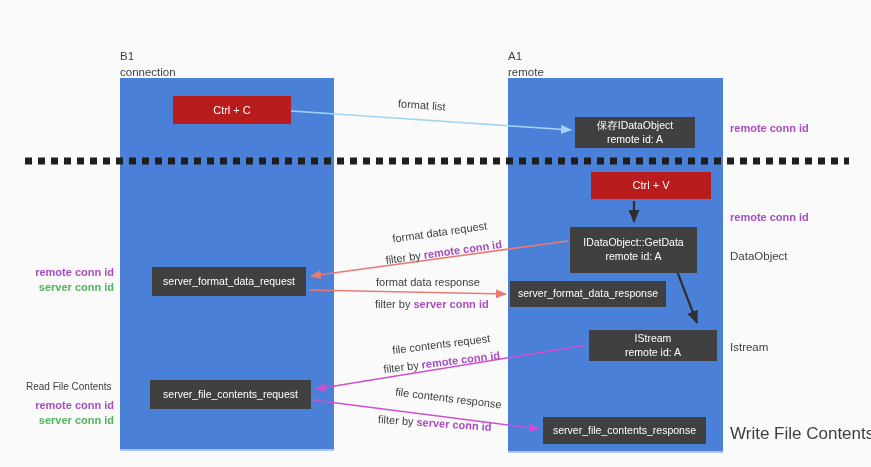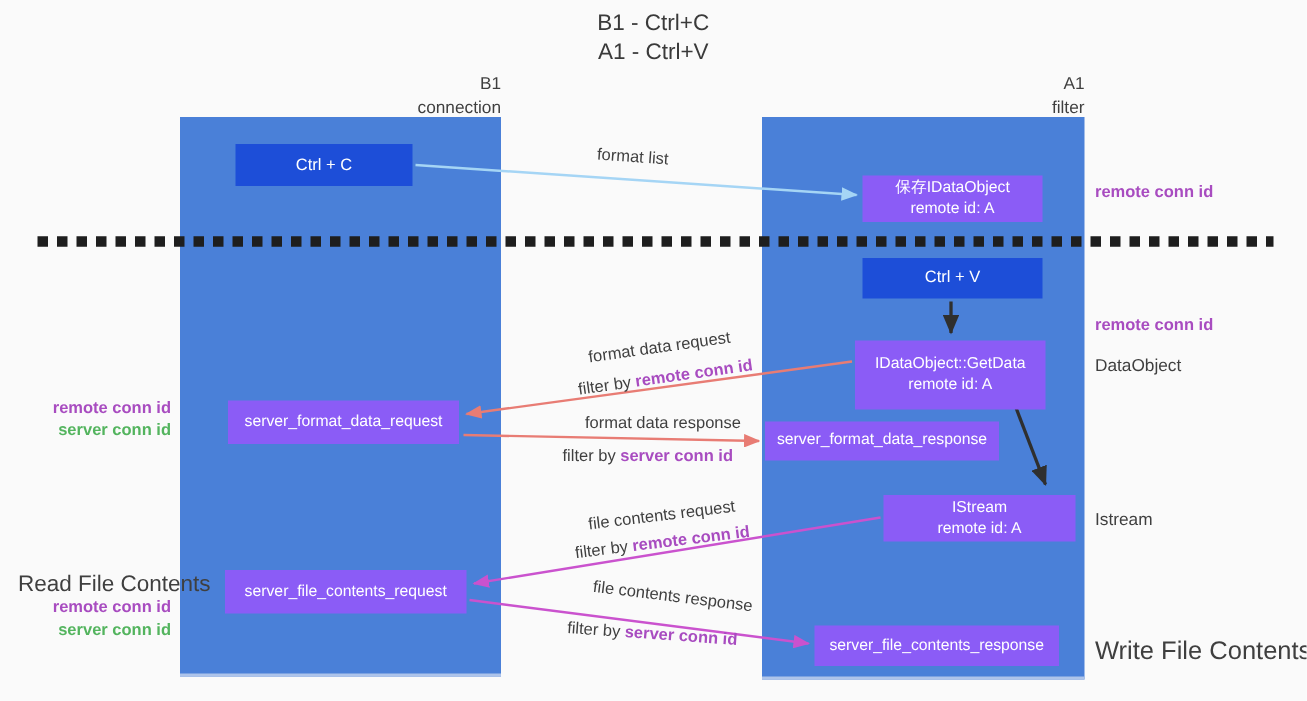--- a/index.html
+++ b/index.html
@@ -2,54 +2,50 @@
 <html><head>
 <meta charset="utf-8">
 <style>
   html,body{margin:0;padding:0;}
   .canvas{
     position:relative;width:871px;height:467px;background:#fafafa;
     font-family:"Liberation Sans",sans-serif;overflow:hidden;color:#3d3d3d;
   }
   .title{position:absolute;top:6px;left:0;width:100%;text-align:center;
     font-size:15px;line-height:1.28;color:#3a3a3a;}
-  .hdr{position:absolute;text-align:right;font-size:11.5px;line-height:1.4;color:#3f3f3f;}
+  .hdr{position:absolute;text-align:left;font-size:11.5px;line-height:1.4;color:#3f3f3f;}
   .lane{position:absolute;background:#4a80d8;border-bottom:2px solid #aec4ea;}
   .box{position:absolute;display:flex;flex-direction:column;align-items:center;
     justify-content:center;color:#fff;text-align:center;line-height:1.3;white-space:nowrap;}
-  .green{background:#1d4ed8;font-size:11px;}
-  .orange{background:#8b5cf6;font-size:10.5px;}
+  .green{background:#b91c1c;font-size:11px;margin-left:16px;}
+  .orange{background:#404040;font-size:10.5px;}
   .alabel{position:absolute;font-size:11px;color:#3f3f3f;white-space:nowrap;transform-origin:center;}
   .side{position:absolute;font-size:11px;color:#3f3f3f;white-space:nowrap;}
   .purple{color:#a84cc0;font-weight:bold;}
   .greenid{color:#53b45e;font-weight:bold;}
   .conn-id{margin-left:3px;}
   .right-col{left:730px;}
   .leftstack{text-align:right;width:92px;}
   svg.overlay{position:absolute;left:0;top:0;z-index:2;}
   .lane{z-index:1;}
   .box,.alabel,.side,.hdr,.title{z-index:3;}
 </style>
 </head>
 <body>
 
 <div class="canvas">
 
-  <div class="title">
-    <div>B1 - Ctrl+C</div>
-    <div>A1 - Ctrl+V</div>
-  </div>
 
   <div class="hdr" style="left:120px;top:48px;width:214px;">
     <div>B1</div>
     <div>connection</div>
   </div>
   <div class="hdr" style="left:508px;top:48px;width:215px;">
     <div>A1</div>
-    <div>filter</div>
+    <div>remote</div>
   </div>
 
   <div class="lane" style="left:120px;top:78px;width:214px;height:371px;"></div>
   <div class="lane" style="left:508px;top:78px;width:215px;height:373px;"></div>
 
   <svg class="overlay" width="871" height="467" viewBox="0 0 871 467">
     <defs>
       <marker id="m-blue" markerWidth="11" markerHeight="9" refX="10" refY="4.5" orient="auto" markerUnits="userSpaceOnUse">
         <path d="M0,0 L11,4.5 L0,9 Z" fill="#a5d5f5"></path>
       </marker>
@@ -106,40 +102,40 @@
     <span>server_file_contents_response</span>
   </div>
 
   <div class="alabel" style="left:398px;top:99px;transform:rotate(4deg);">format list</div>
 
   <div class="alabel" style="left:392px;top:226px;transform:rotate(-8deg);">format data request</div>
   <div class="alabel" style="left:385px;top:246px;transform:rotate(-8deg);">
     <span>filter by</span><span class="purple conn-id">remote conn id</span>
   </div>
 
-  <div class="alabel" style="left:390px;top:276px;">format data response</div>
+  <div class="alabel" style="left:376px;top:276px;">format data response</div>
   <div class="alabel" style="left:375px;top:298px;">
     <span>filter by</span><span class="purple conn-id">server conn id</span>
   </div>
 
   <div class="alabel" style="left:392px;top:338px;transform:rotate(-7deg);">file contents request</div>
   <div class="alabel" style="left:383px;top:356px;transform:rotate(-7deg);">
     <span>filter by</span><span class="purple conn-id">remote conn id</span>
   </div>
 
   <div class="alabel" style="left:395px;top:392px;transform:rotate(7deg);">file contents response</div>
   <div class="alabel" style="left:378px;top:417px;transform:rotate(4deg);">
     <span>filter by</span><span class="purple conn-id">server conn id</span>
   </div>
 
   <div class="side purple right-col" style="top:122px;">remote conn id</div>
   <div class="side purple right-col" style="top:211px;">remote conn id</div>
-  <div class="side right-col" style="top:238px;font-size:11.5px;">DataObject</div>
+  <div class="side right-col" style="top:250px;font-size:11.5px;">DataObject</div>
   <div class="side right-col" style="top:341px;font-size:11.5px;">Istream</div>
   <div class="side right-col" style="top:424px;font-size:17px;">Write File Contents</div>
 
   <div class="side purple leftstack" style="left:22px;top:266px;">remote conn id</div>
   <div class="side greenid leftstack" style="left:22px;top:281px;">server conn id</div>
-  <div class="side" style="left:12px;top:381px;font-size:15px;">Read File Contents</div>
+  <div class="side" style="left:26px;top:381px;font-size:10px;">Read File Contents</div>
   <div class="side purple leftstack" style="left:22px;top:399px;">remote conn id</div>
   <div class="side greenid leftstack" style="left:22px;top:414px;">server conn id</div>
 
 </div>
 
 </body></html>

